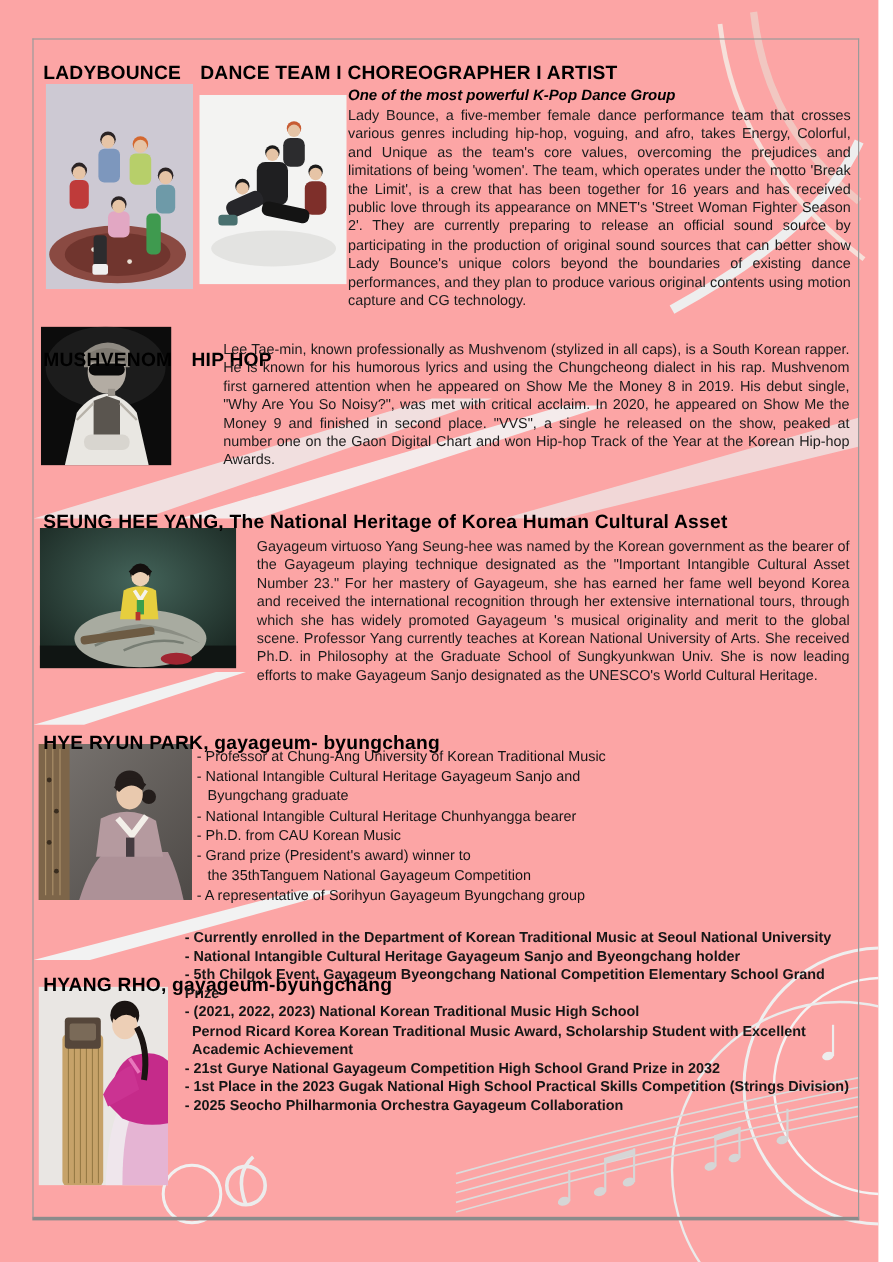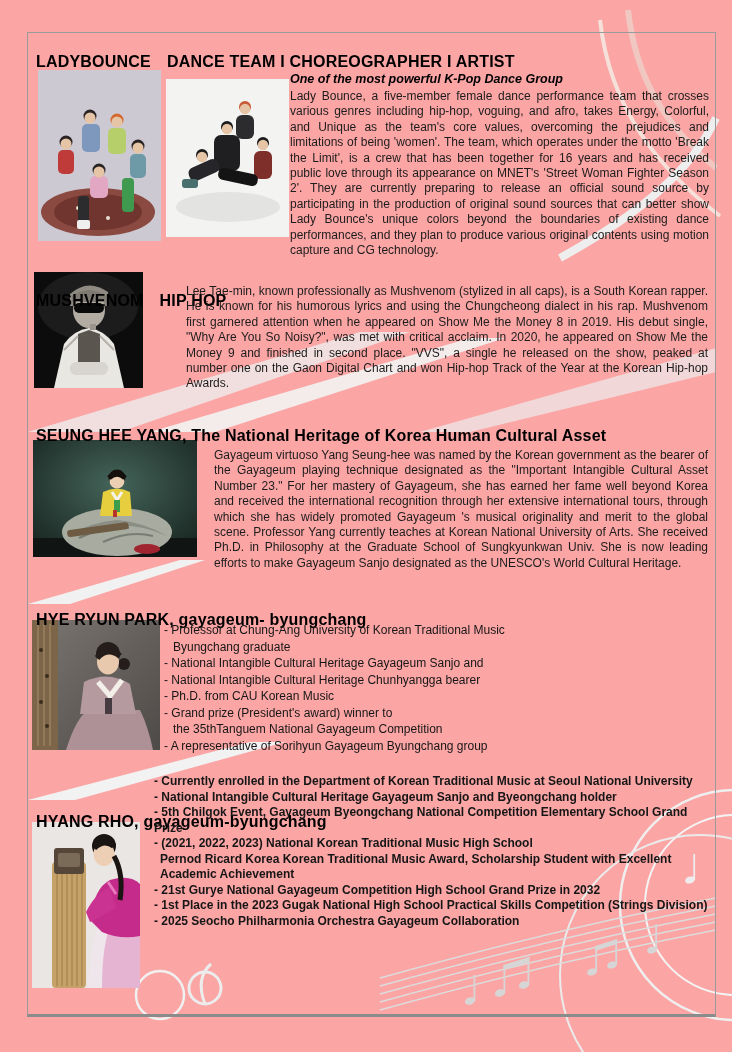--- a/index.html
+++ b/index.html
@@ -220,22 +220,22 @@
       <rect x="73" y="78" width="7" height="16" fill="#453b40"></rect>
       <circle cx="76" cy="34" r="12" fill="#241d1b"></circle>
       <circle cx="92" cy="44" r="6" fill="#241d1b"></circle>
       <ellipse cx="76" cy="42" rx="11" ry="12.5" fill="#e9c9ae"></ellipse>
       <path d="M65,38 Q76,26 88,36" stroke="#241d1b" stroke-width="6" fill="none"></path>
     </svg>
   </div>
 
   <div class="bullets park-list">
     <div class="bl">- Professor at Chung-Ang University of Korean Traditional Music</div>
+    <div class="bl">- National Intangible Cultural Heritage Gayageum Sanjo and</div>
     <div class="bl cont">Byungchang graduate</div>
-    <div class="bl">- National Intangible Cultural Heritage Gayageum Sanjo and</div>
     <div class="bl">- National Intangible Cultural Heritage Chunhyangga bearer</div>
     <div class="bl">- Ph.D. from CAU Korean Music</div>
     <div class="bl">- Grand prize (President's award) winner to</div>
     <div class="bl cont">the 35thTanguem National Gayageum Competition</div>
     <div class="bl">- A representative of Sorihyun Gayageum Byungchang group</div>
   </div>
 
   <h2 class="h h-rho">HYANG RHO, gayageum-byungchang</h2>
 
   <div class="photo rhop">

